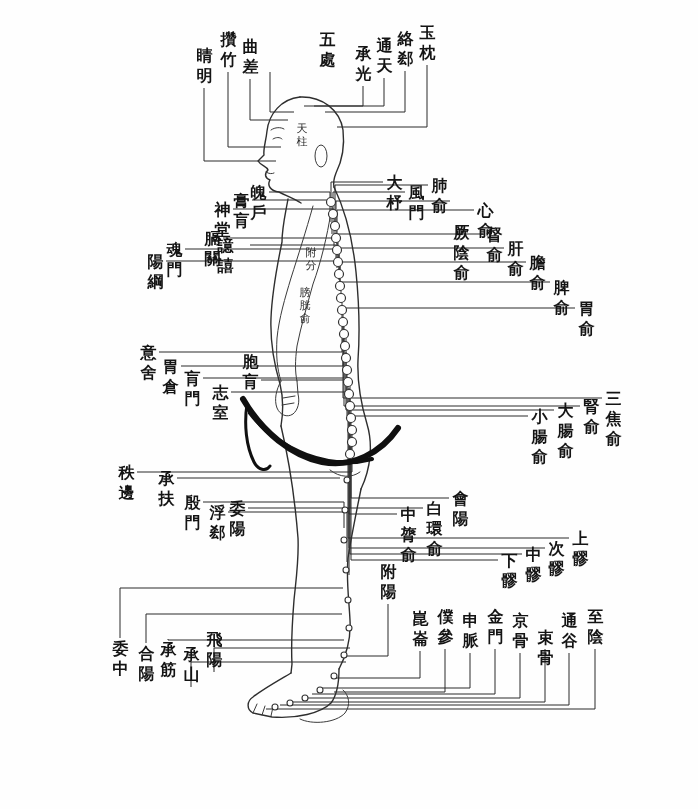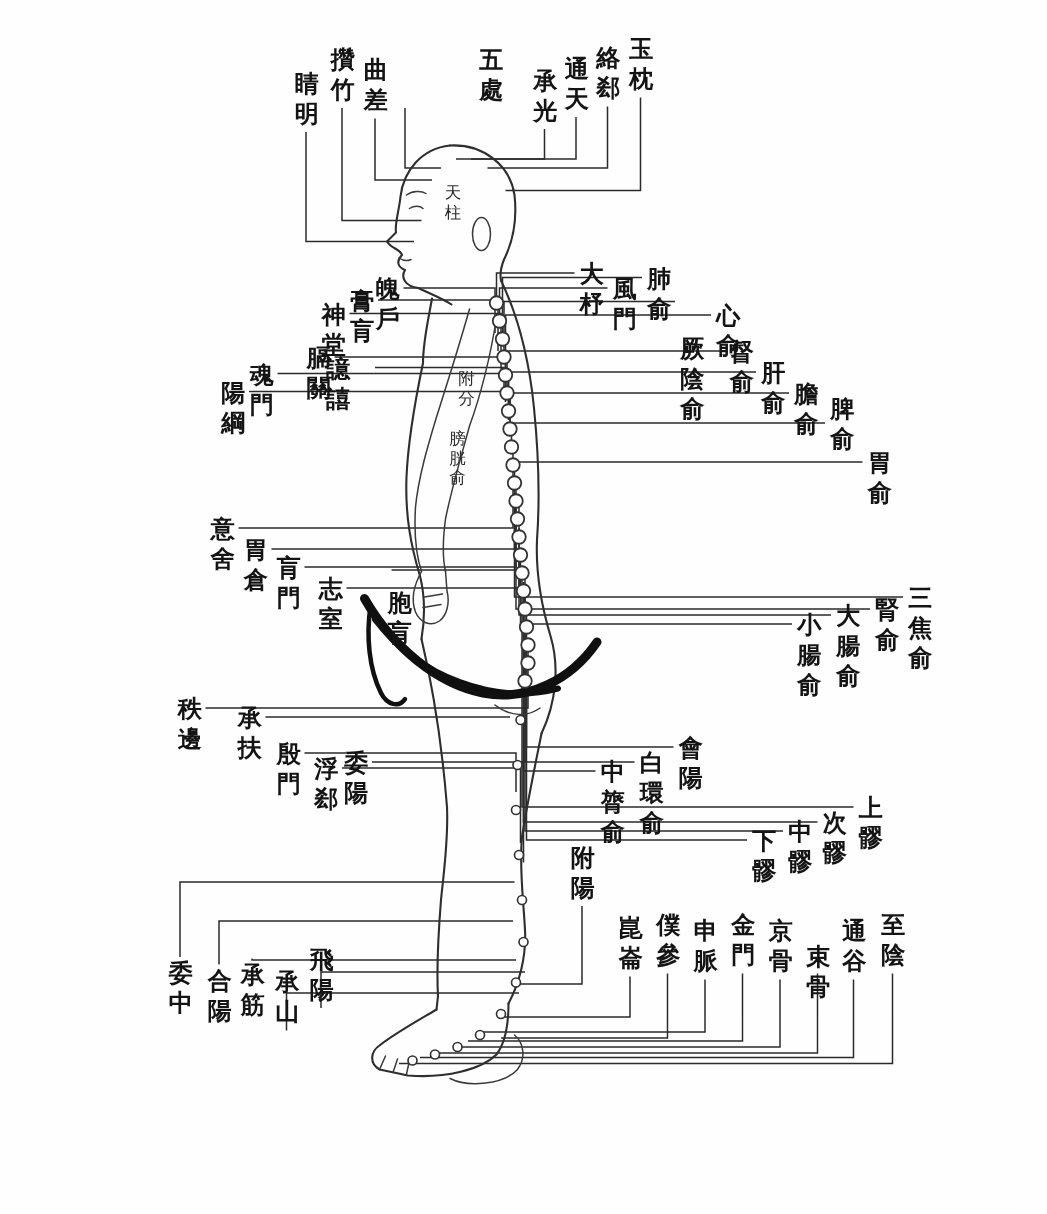--- a/index.html
+++ b/index.html
@@ -168,40 +168,40 @@
       <div class="vlabel" style="left: 232px; top: 191px;">膏肓</div>
       <div class="vlabel" style="left: 213px; top: 200px;">神堂</div>
       <div class="vlabel" style="left: 216px; top: 236px;">譩譆</div>
       <div class="vlabel" style="left: 203px; top: 229px;">膈關</div>
       <div class="vlabel" style="left: 165px; top: 240px;">魂門</div>
       <div class="vlabel" style="left: 146px; top: 252px;">陽綱</div>
       <div class="vlabel" style="left: 139px; top: 343px;">意舍</div>
       <div class="vlabel" style="left: 161px; top: 357px;">胃倉</div>
       <div class="vlabel" style="left: 183px; top: 369px;">肓門</div>
       <div class="vlabel" style="left: 211px; top: 383px;">志室</div>
-      <div class="vlabel" style="left: 241px; top: 392px; margin-left: 16px;">胞肓</div>
+      <div class="vlabel" style="left: 241px; top: 352px;">胞肓</div>
       <div class="vlabel" style="left: 117px; top: 463px;">秩邊</div>
       <div class="vlabel" style="left: 157px; top: 469px;">承扶</div>
       <div class="vlabel" style="left: 183px; top: 493px;">殷門</div>
       <div class="vlabel" style="left: 208px; top: 503px;">浮郄</div>
       <div class="vlabel" style="left: 228px; top: 499px;">委陽</div>
       <div class="vlabel" style="left: 111px; top: 639px;">委中</div>
       <div class="vlabel" style="left: 137px; top: 644px;">合陽</div>
       <div class="vlabel" style="left: 159px; top: 640px;">承筋</div>
       <div class="vlabel" style="left: 182px; top: 645px;">承山</div>
       <div class="vlabel" style="left: 205px; top: 630px;">飛陽</div>
       <div class="vlabel" style="left: 385px; top: 173px;">大杼</div>
       <div class="vlabel" style="left: 407px; top: 183px;">風門</div>
       <div class="vlabel" style="left: 430px; top: 176px;">肺俞</div>
       <div class="vlabel" style="left: 452px; top: 192px; margin-top: 31px;">厥陰俞</div>
       <div class="vlabel" style="left: 476px; top: 201px;">心俞</div>
       <div class="vlabel" style="left: 485px; top: 225px;">督俞</div>
       <div class="vlabel" style="left: 506px; top: 239px;">肝俞</div>
       <div class="vlabel" style="left: 528px; top: 253px;">膽俞</div>
-      <div class="vlabel" style="left: 552px; top: 263px; text-align: center;">脾俞</div>
+      <div class="vlabel" style="left: 552px; top: 278px; text-align: center;">脾俞</div>
       <div class="vlabel" style="left: 577px; top: 299px;">胃俞</div>
       <div class="vlabel" style="left: 604px; top: 389px;">三焦俞</div>
       <div class="vlabel" style="left: 582px; top: 397px;">腎俞</div>
       <div class="vlabel" style="left: 556px; top: 401px;">大腸俞</div>
       <div class="vlabel" style="left: 530px; top: 407px;">小腸俞</div>
       <div class="vlabel" style="left: 451px; top: 489px;">會陽</div>
       <div class="vlabel" style="left: 425px; top: 499px;">白環俞</div>
       <div class="vlabel" style="left: 399px; top: 505px;">中膂俞</div>
       <div class="vlabel" style="left: 571px; top: 529px;">上髎</div>
       <div class="vlabel" style="left: 547px; top: 539px;">次髎</div>

